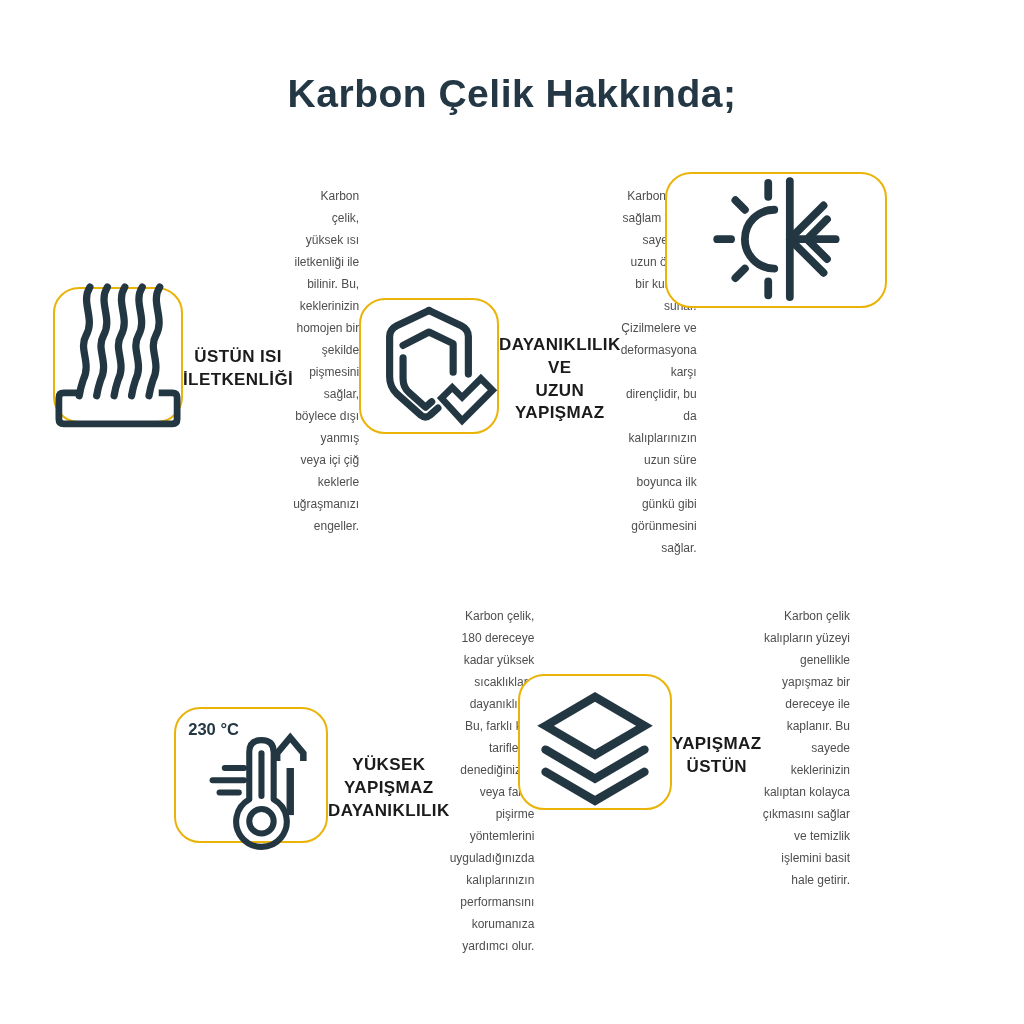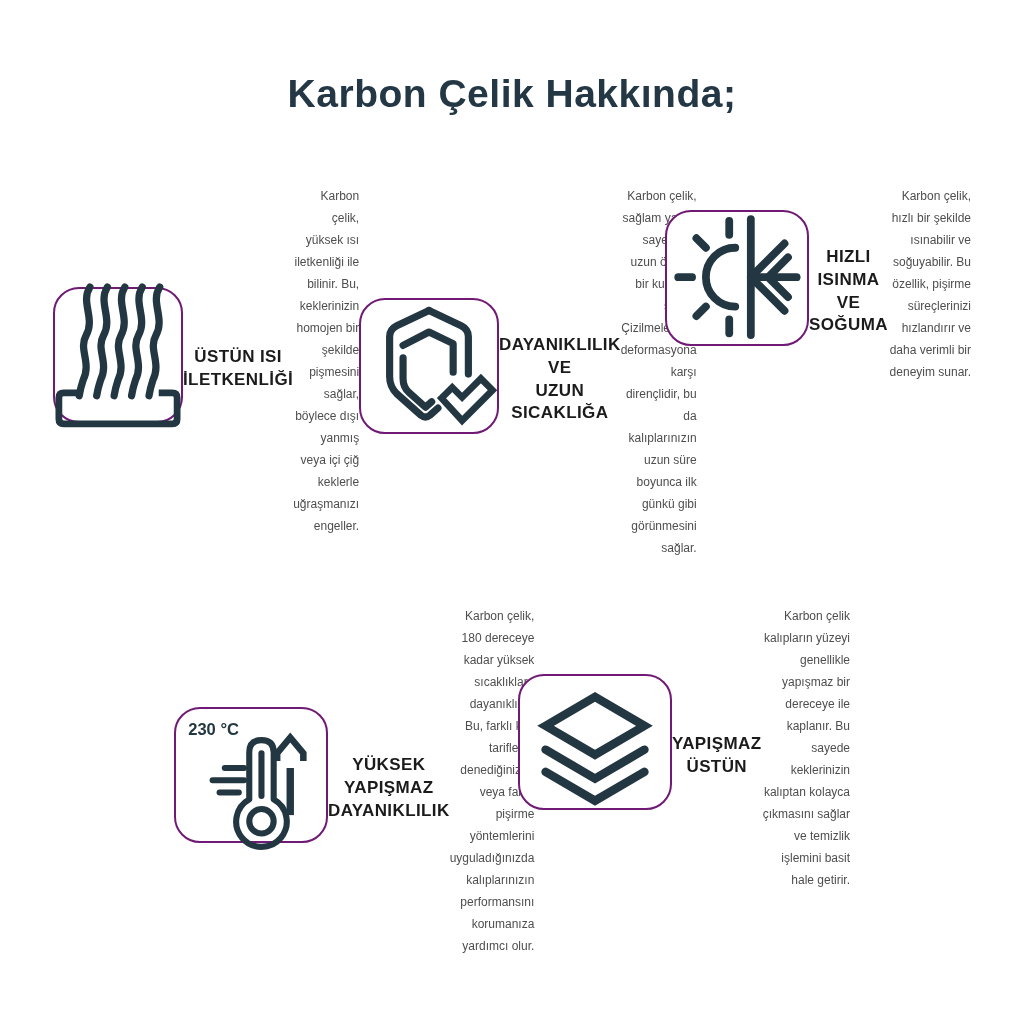--- a/index.html
+++ b/index.html
@@ -20,21 +20,21 @@
     letter-spacing:.5px;
     color:#233745;
   }
   .row{display:flex;justify-content:center;align-items:flex-start;}
   .row-top{margin-top:56px;height:420px;}
   .row-top .feature{width:306px;}
   .row-bottom .feature{width:332px;margin:0 6px;}
   .feature{display:flex;flex-direction:row;align-items:center;}
   .icon-box{
     width:222px;height:136px;
-    border:2px solid #701a75;
+    border:2px solid #eab308;
     border-radius:26px;
     display:flex;align-items:center;justify-content:center;
     background:#ffffff;
     box-sizing:border-box;
   }
   .feature-title{
     margin:28px 0 0 0;
     font-size:17px;
     font-weight:bold;
     letter-spacing:.4px;
@@ -86,21 +86,21 @@
           <g fill="none" stroke="#233742" stroke-width="8" stroke-linecap="round" stroke-linejoin="round">
             <path d="M76,14 L40,31 Q32,35 32,43 L32,88 Q32,99 40,107 L67,131 Q72,135 77,131 L86,123"></path>
             <path d="M76,14 L112,31 Q120,35 120,43 L120,85"></path>
             <path d="M47,53 L76,38 L103,51 L103,83"></path>
             <path d="M47,67 L47,90 Q47,100 54,106 L72,122 L79,116"></path>
           </g>
           <path d="M90,112 L102,100 L113,111 L134,90 L147,103 L113,137 Z" fill="none" stroke="#233742" stroke-width="7.5" stroke-linejoin="miter"></path>
         </svg>
       </div>
       <h2 class="feature-title">DAYANIKLILIK VE
-UZUN SICAKLIĞA</h2>
+UZUN YAPIŞMAZ</h2>
       <p class="feature-body">Karbon çelik, sağlam yapısı sayesinde uzun ömürlü bir kullanım sunar. Çizilmelere ve deformasyona karşı dirençlidir, bu da kalıplarınızın uzun süre boyunca ilk günkü gibi görünmesini sağlar.</p>
     </div>
 
     <div class="feature">
       <div class="icon-box">
         <svg width="140" height="140" viewBox="0 0 162 162">
           <g fill="none" stroke="#233742" stroke-width="9" stroke-linecap="round" stroke-linejoin="round">
             <path d="M79,46 A34,34 0 1 0 79,114"></path>
             <path d="M13,80 H29"></path>
             <path d="M34,35 L45,46"></path>
@@ -108,22 +108,20 @@
             <path d="M72,15 V31"></path>
             <path d="M72,129 V145"></path>
             <path d="M97,13 V147"></path>
             <path d="M97,80 H150"></path>
             <path d="M100,77 L136,41"></path>
             <path d="M100,83 L136,119"></path>
             <path d="M140,57 L117,80 L140,103"></path>
           </g>
         </svg>
       </div>
-      <h2 class="feature-title">HIZLI ISINMA VE SOĞUMA</h2>
-      <p class="feature-body">Karbon çelik, hızlı bir şekilde ısınabilir ve soğuyabilir. Bu özellik, pişirme süreçlerinizi hızlandırır ve daha verimli bir deneyim sunar.</p>
     </div>
 
   </div>
 
   <div class="row row-bottom">
 
     <div class="feature">
       <div class="icon-box">
         <svg width="150" height="154" viewBox="0 0 172 176">
           <text x="14" y="42" font-size="19" font-weight="bold" fill="#233742" font-family="Liberation Sans, sans-serif">230 °C</text>

